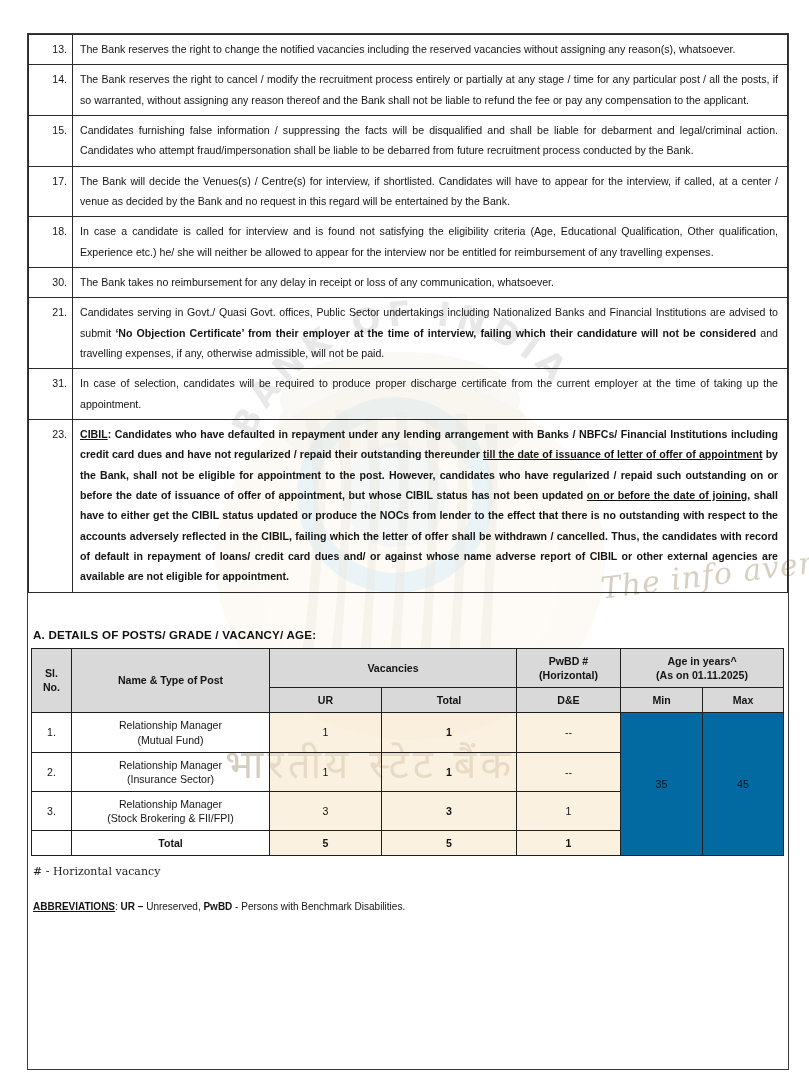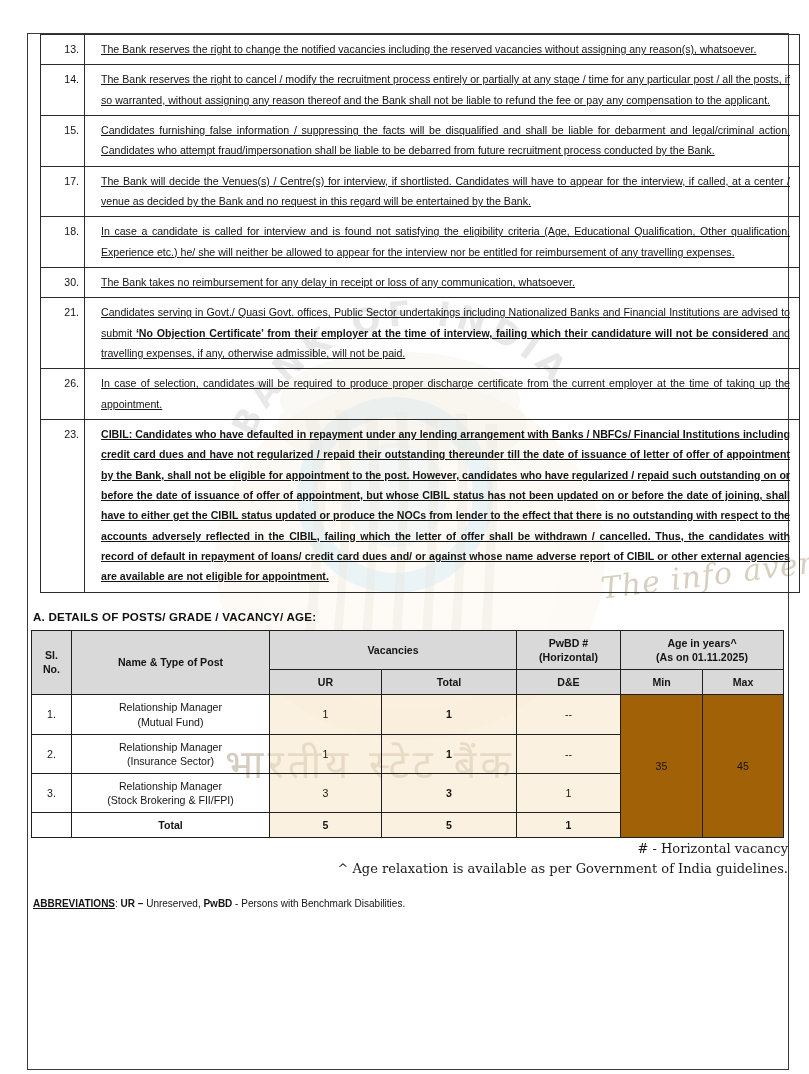--- a/index.html
+++ b/index.html
@@ -88,51 +88,49 @@
     top: 34px;
     width: 760px;
     z-index: 2;
   }
 
   
   table.clauses {
     border-collapse: collapse;
     width: 760px;
     table-layout: fixed;
-    margin-left: 12px;
   }
   table.clauses td {
     border: 1px solid #2b2b2b;
     vertical-align: top;
     padding: 4px 6px 5px 6px;
     font-size: 10.6px;
     line-height: 1.92;
     text-align: justify;
     text-justify: inter-word;
     color: #141414;
   }
   table.clauses td.num {
     width: 36px;
     text-align: right;
     padding-right: 5px;
     padding-left: 2px;
     white-space: nowrap;
     text-align-last: right;
   }
   table.clauses td.body {
-    padding-left: 16px;
+    padding-left: 7px;
     padding-right: 9px;
-    text-decoration: underline;
   }
   .b { font-weight: bold; }
   .bu { font-weight: bold; text-decoration: underline; }
 
   
   .section-head {
-    margin: 17px 0 7px 5px;
+    margin: 35px 0 7px 5px;
     font-size: 11.6px;
     font-weight: bold;
     letter-spacing: 0.2px;
     color: #111;
   }
 
   
   table.posts {
     border-collapse: collapse;
     width: 752px;
@@ -155,32 +153,31 @@
     padding: 5px 6px;
     line-height: 1.33;
   }
   td.c { text-align: center; }
   td.post-name { text-align: center; }
   td.total-label { text-align: center; font-weight: bold; }
   .num-bold { font-weight: bold; }
   .age-cell {
     text-align: center;
     font-size: 11.5px;
-    background: #a16207;
+    background: #0369a1;
   }
   .tint { background: rgba(247,229,201,0.55); }
 
   
   .footnotes {
-    margin: 1px 0 0 5px;
+    margin: 8px 0 0 5px;
     font-family: "DejaVu Serif", serif;
-    font-size: 13px;
+    font-size: 11px;
     line-height: 1.52;
     color: #1a1a1a;
-    text-align: right;
   }
   .abbrev {
     margin: 20px 0 0 5px;
     font-size: 10px;
     color: #141414;
   }
 </style>
 </head>
 <body>
 
@@ -255,21 +252,21 @@
           </tr>
           <tr>
             <td class="num">30.</td>
             <td class="body"><span>The Bank takes no reimbursement for any delay in receipt or loss of any communication, whatsoever.</span></td>
           </tr>
           <tr>
             <td class="num">21.</td>
             <td class="body"><span>Candidates serving in Govt./ Quasi Govt. offices, Public Sector undertakings including Nationalized Banks and Financial Institutions are advised to submit </span><span class="b">‘No Objection Certificate’ from their employer at the time of interview, failing which their candidature will not be considered</span><span> and travelling expenses, if any, otherwise admissible, will not be paid.</span></td>
           </tr>
           <tr>
-            <td class="num">26.</td>
+            <td class="num">31.</td>
             <td class="body"><span>In case of selection, candidates will be required to produce proper discharge certificate from the current employer at the time of taking up the appointment.</span></td>
           </tr>
           <tr>
             <td class="num">23.</td>
             <td class="body"><span class="bu">CIBIL</span><span class="b">: Candidates who have defaulted in repayment under any lending arrangement with Banks / NBFCs/ Financial Institutions including credit card dues and have not regularized / repaid their outstanding thereunder </span><span class="bu">till the date of issuance of letter of offer of appointment</span><span class="b"> by the Bank, shall not be eligible for appointment to the post. However, candidates who have regularized / repaid such outstanding on or before the date of issuance of offer of appointment, but whose CIBIL status has not been updated </span><span class="bu">on or before the date of joining</span><span class="b">, shall have to either get the CIBIL status updated or produce the NOCs from lender to the effect that there is no outstanding with respect to the accounts adversely reflected in the CIBIL, failing which the letter of offer shall be withdrawn / cancelled. Thus, the candidates with record of default in repayment of loans/ credit card dues and/ or against whose name adverse report of CIBIL or other external agencies are available are not eligible for appointment.</span></td>
           </tr>
         </tbody>
     </table>
 
     <div class="section-head">A.  DETAILS OF POSTS/ GRADE / VACANCY/ AGE:</div>
@@ -347,21 +344,20 @@
             <td class="total-label">Total</td>
             <td class="c tint" style="font-weight: bold;">5</td>
             <td class="c tint" style="font-weight: bold;">5</td>
             <td class="c tint" style="font-weight: bold;">1</td>
           </tr>
         </tbody>
     </table>
 
     <div class="footnotes">
       <div># - Horizontal vacancy</div>
-      <div>^ Age relaxation is available as per Government of India guidelines.</div>
     </div>
 
     <div class="abbrev">
       <span class="bu">ABBREVIATIONS</span><span>: </span><span class="b">UR</span><span class="b"> – </span><span>Unreserved, </span><span class="b">PwBD</span><span> - Persons with Benchmark Disabilities.</span>
     </div>
 
   </div>
 </div>
 
 </body></html>

